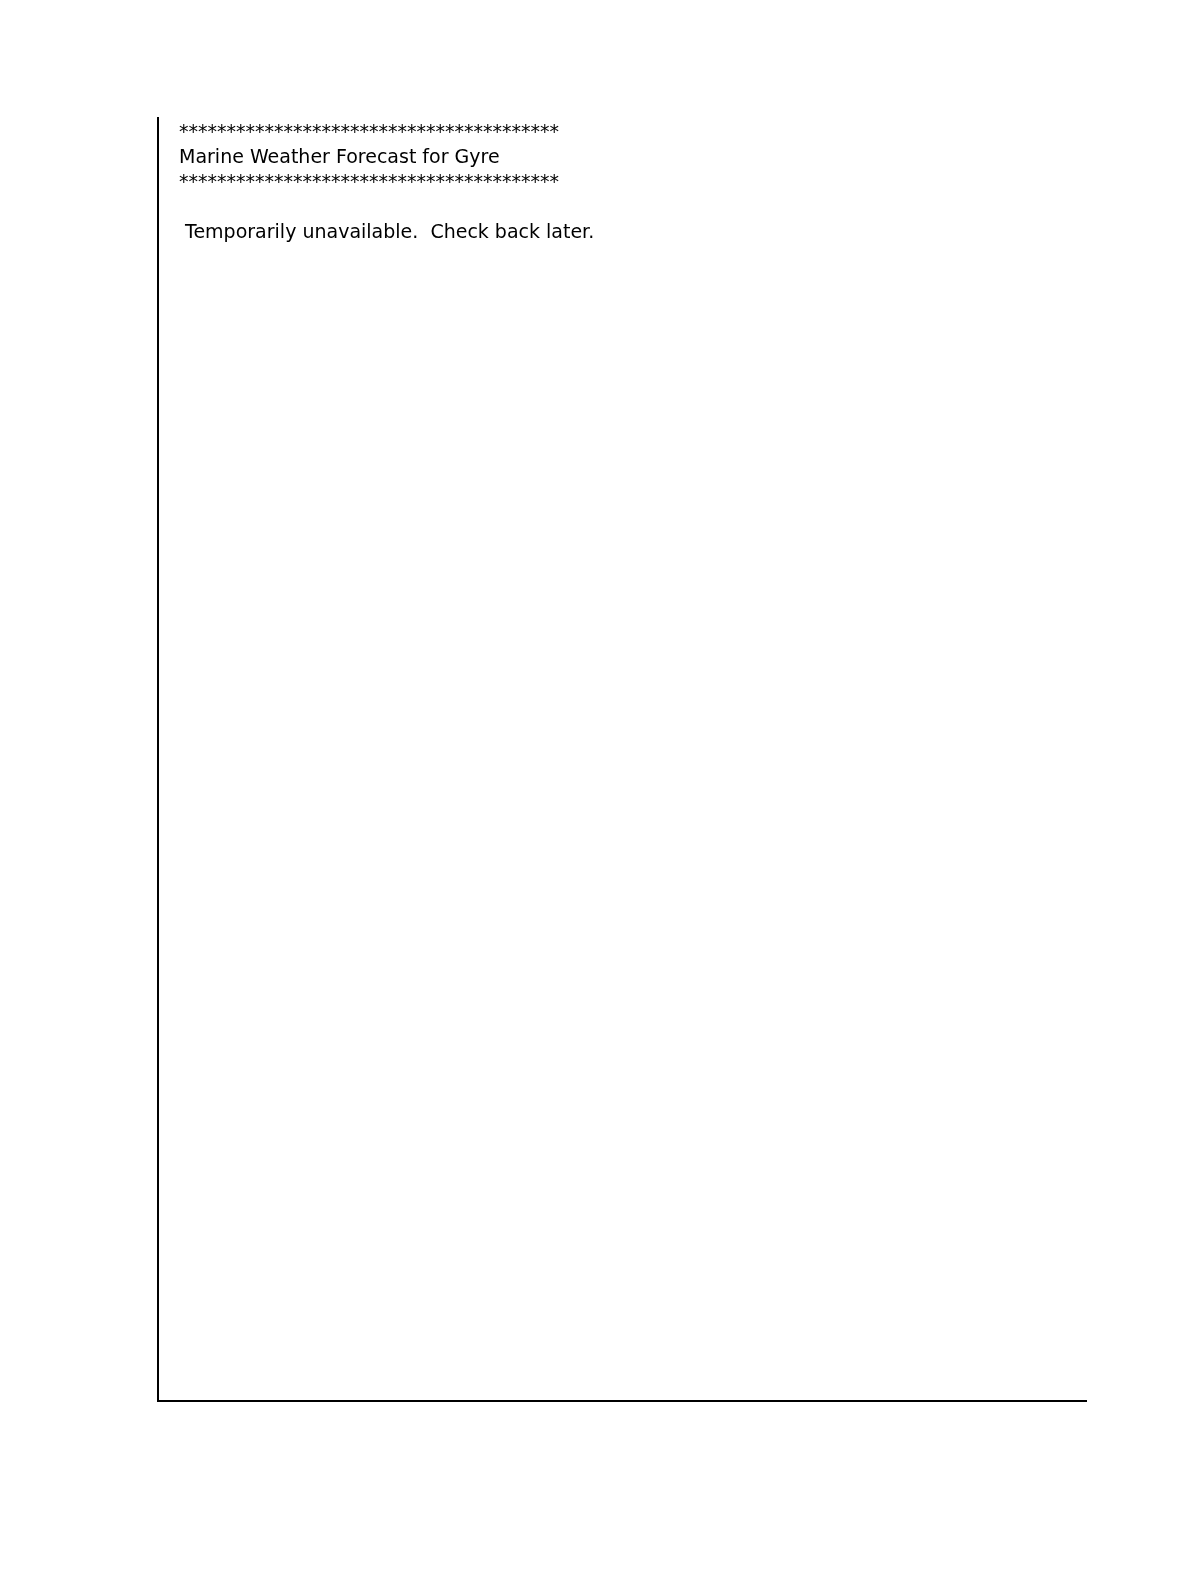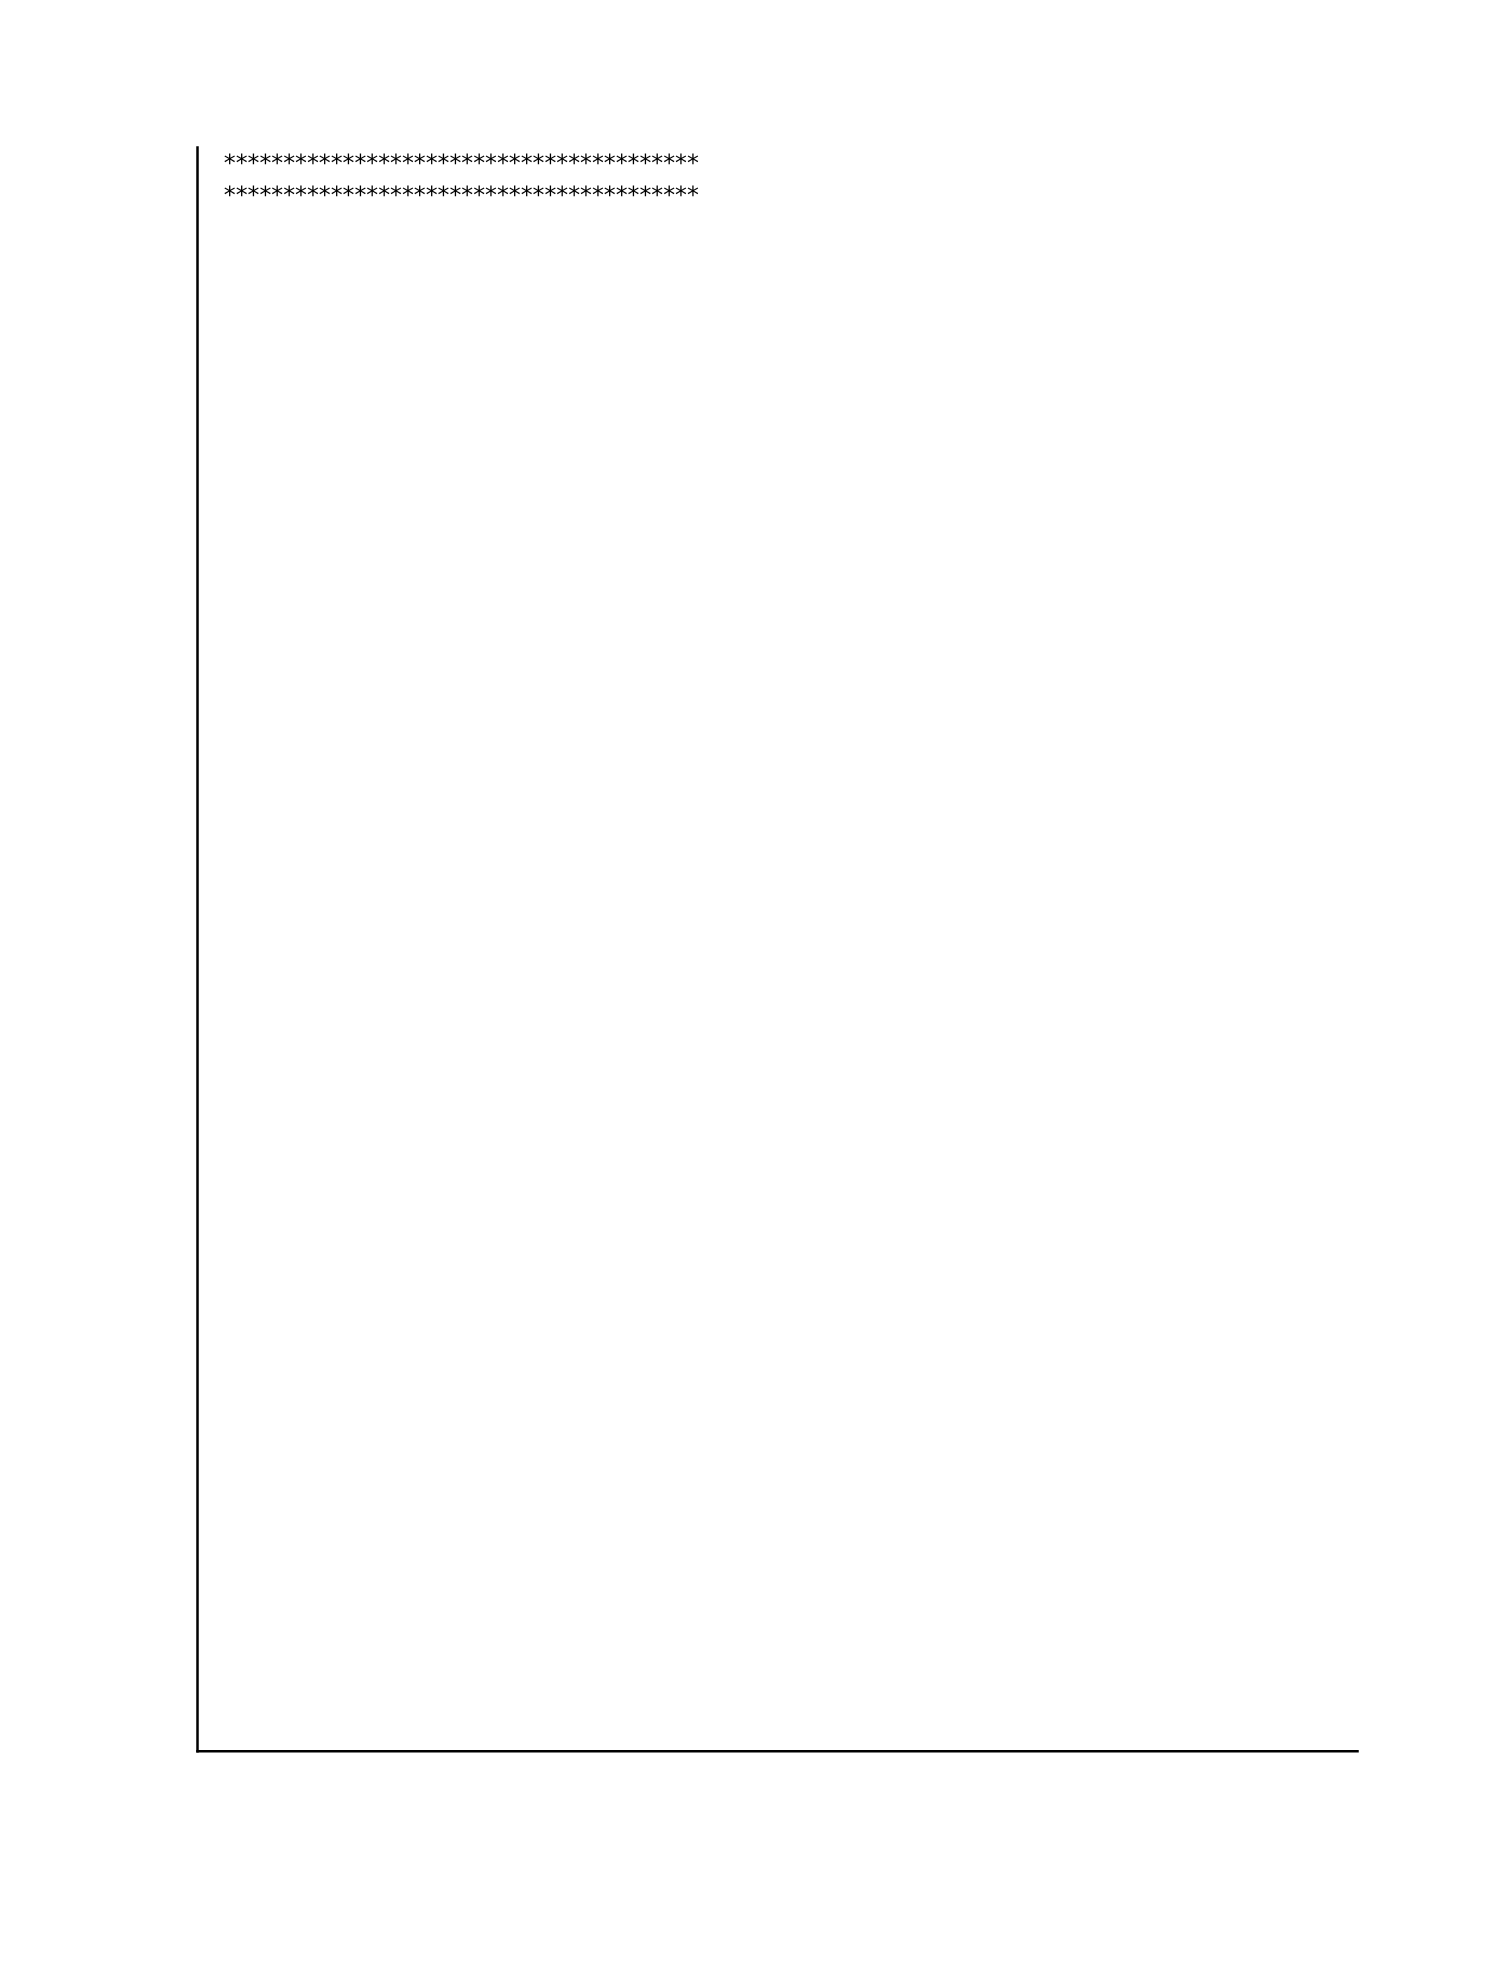--- a/index.html
+++ b/index.html
@@ -40,16 +40,18 @@
   .blank {
     height: 25px;
   }
 </style>
 </head>
 <body>
 
 <div class="frame">
   <div class="textblock">
     <div class="line">****************************************</div>
+    <div class="line">Marine Weather Forecast for Gyre</div>
     <div class="line">****************************************</div>
     <div class="line blank"></div>
+    <div class="line"> Temporarily unavailable.  Check back later.</div>
   </div>
 </div>
 
 </body></html>

